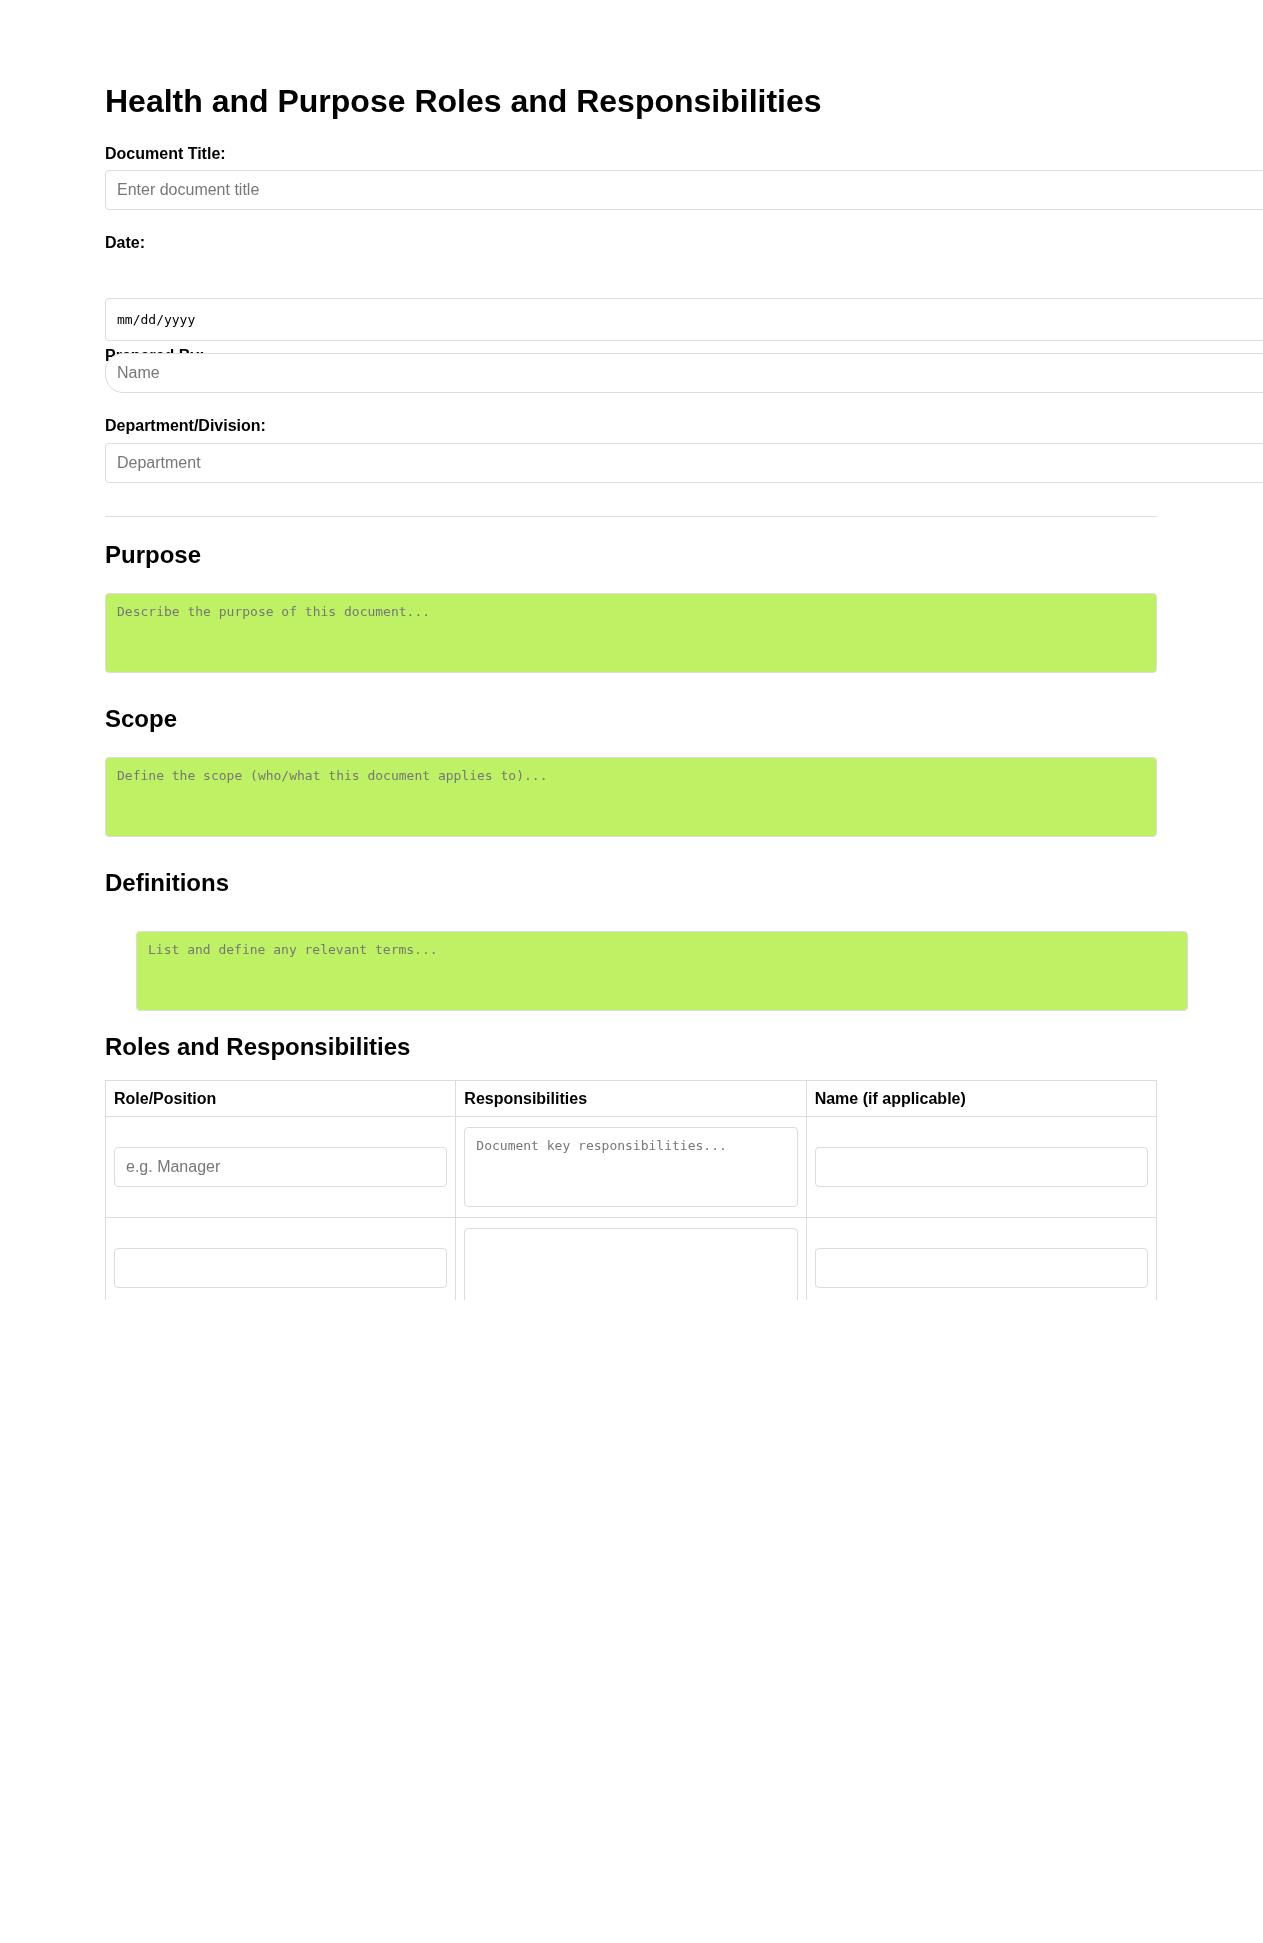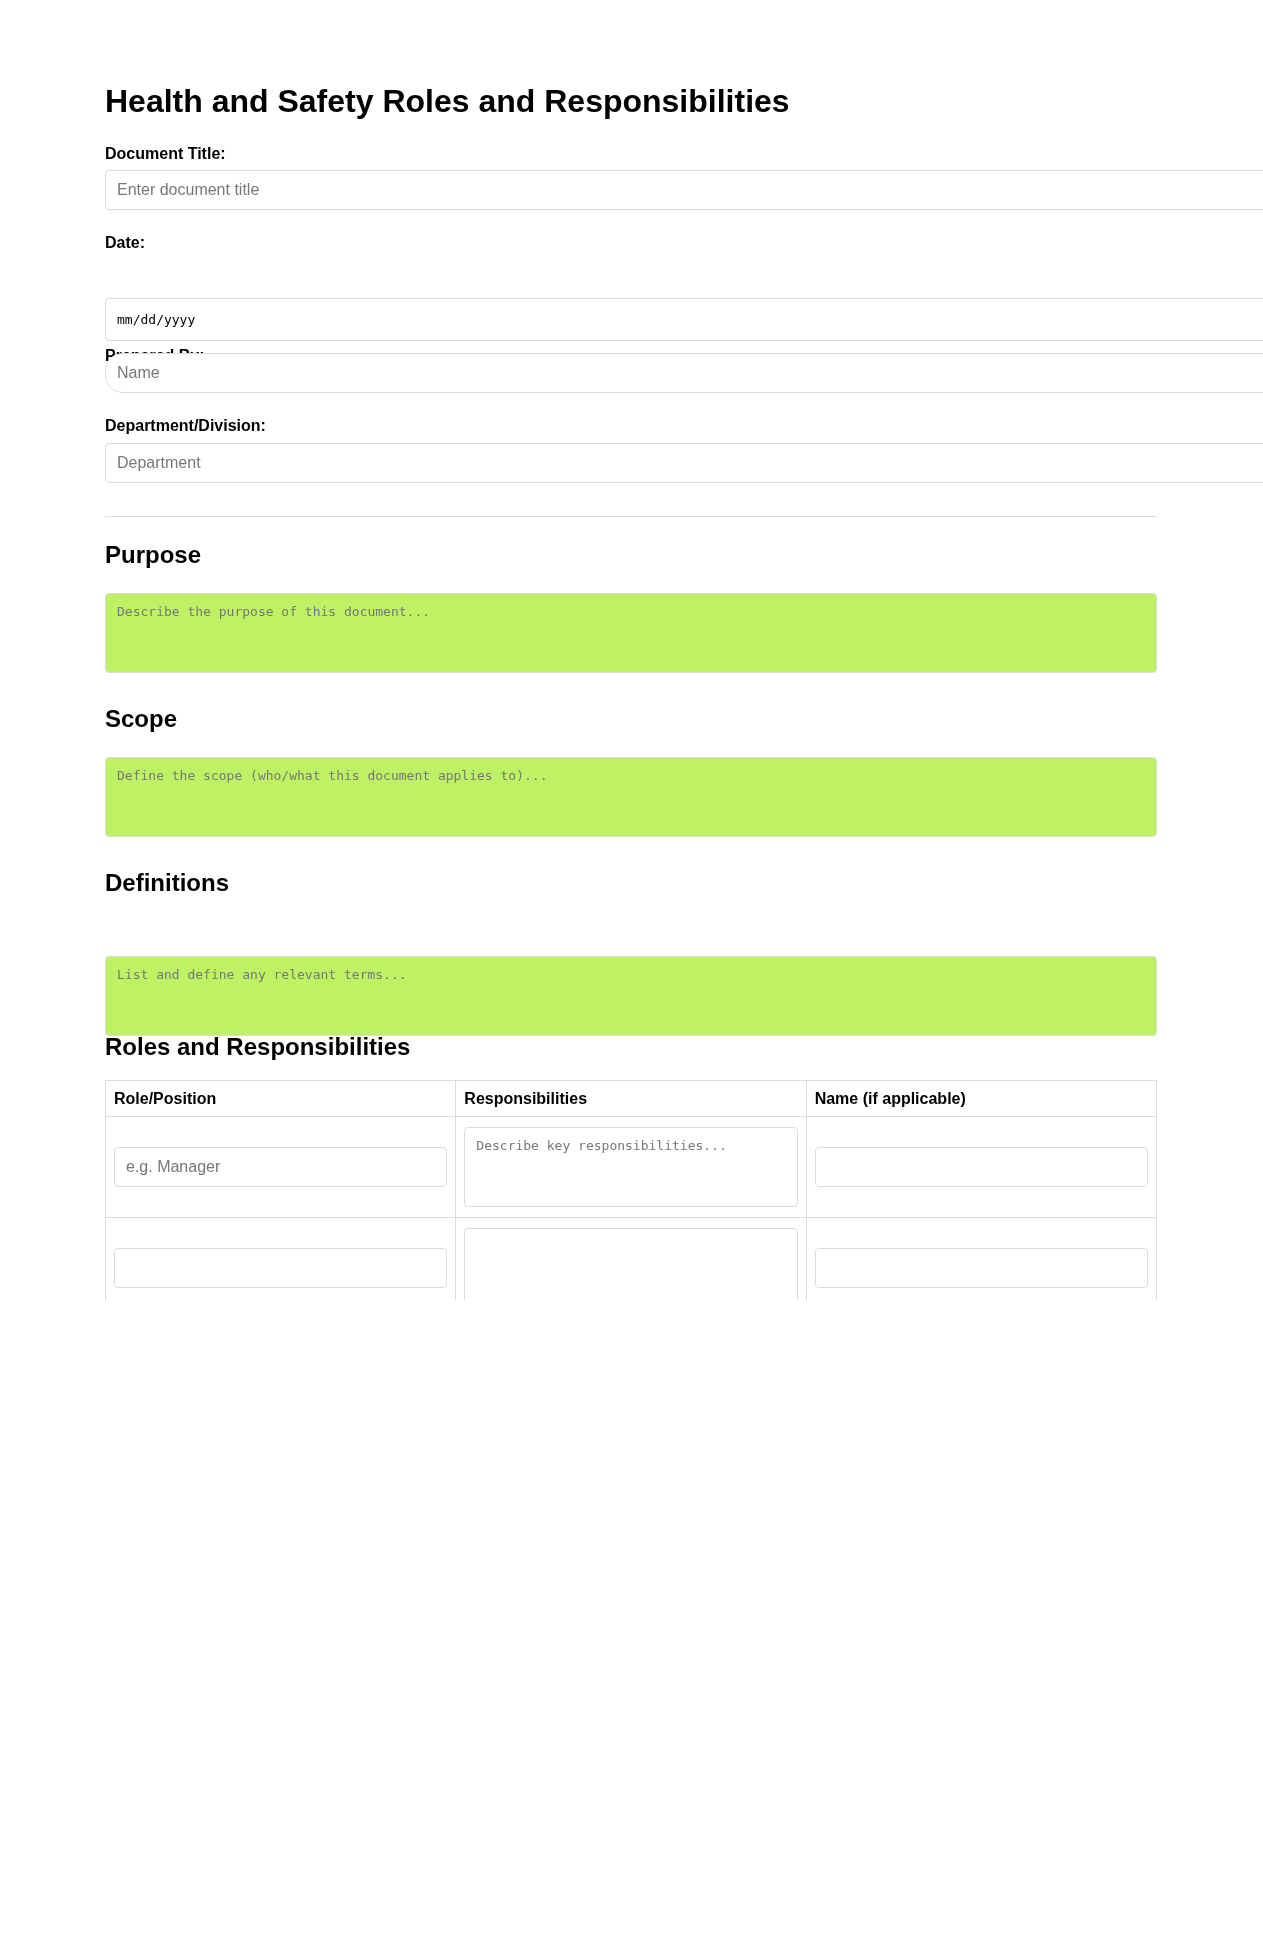--- a/index.html
+++ b/index.html
@@ -38,21 +38,21 @@
     }
     .cell-textarea {
       width: 100%; height: 80px; box-sizing: border-box; border: 1px solid #dcdcdc; border-radius: 4px;
       font-family: "DejaVu Sans Mono", monospace; font-size: 13px; color: #777; padding: 10px 11px;
     }
   </style>
 </head>
 <body>
 
 <div class="page">
-  <h1>Health and Safety Roles and Responsibilities</h1>
+  <h1>Health and Purpose Roles and Responsibilities</h1>
 
   <div class="field-label" style="top:144px;">Document Title:</div>
   <div class="text-input" style="top:170px;">
     <span>Enter document title</span>
   </div>
 
   <div class="field-label" style="top:233px;">Date:</div>
   <div class="text-input date-input" style="top:260px;margin-top:38px;">
     <span>mm/dd/yyyy</span>
     <span class="cal-icon"></span>
@@ -74,21 +74,21 @@
   <div class="textarea" style="top:593px;">
     <span>Describe the purpose of this document...</span>
   </div>
 
   <h2 style="top:705px;">Scope</h2>
   <div class="textarea" style="top:757px;">
     <span>Define the scope (who/what this document applies to)...</span>
   </div>
 
   <h2 style="top:869px;">Definitions</h2>
-  <div class="textarea" style="top:956px;">
+  <div class="textarea" style="top:931px;margin-left:31px;">
     <span>List and define any relevant terms...</span>
   </div>
 
   <h2 style="top:1033px;">Roles and Responsibilities</h2>
 
   <div class="table-wrap">
     <table>
       <thead>
         <tr>
           <th>Role/Position</th>
@@ -98,21 +98,21 @@
       </thead>
       <tbody>
         <tr>
           <td>
             <div class="cell-input">
               <span>e.g. Manager</span>
             </div>
           </td>
           <td>
             <div class="cell-textarea">
-              <span>Describe key responsibilities...</span>
+              <span>Document key responsibilities...</span>
             </div>
           </td>
           <td>
             <div class="cell-input">
               <span></span>
             </div>
           </td>
         </tr>
         <tr>
           <td>

